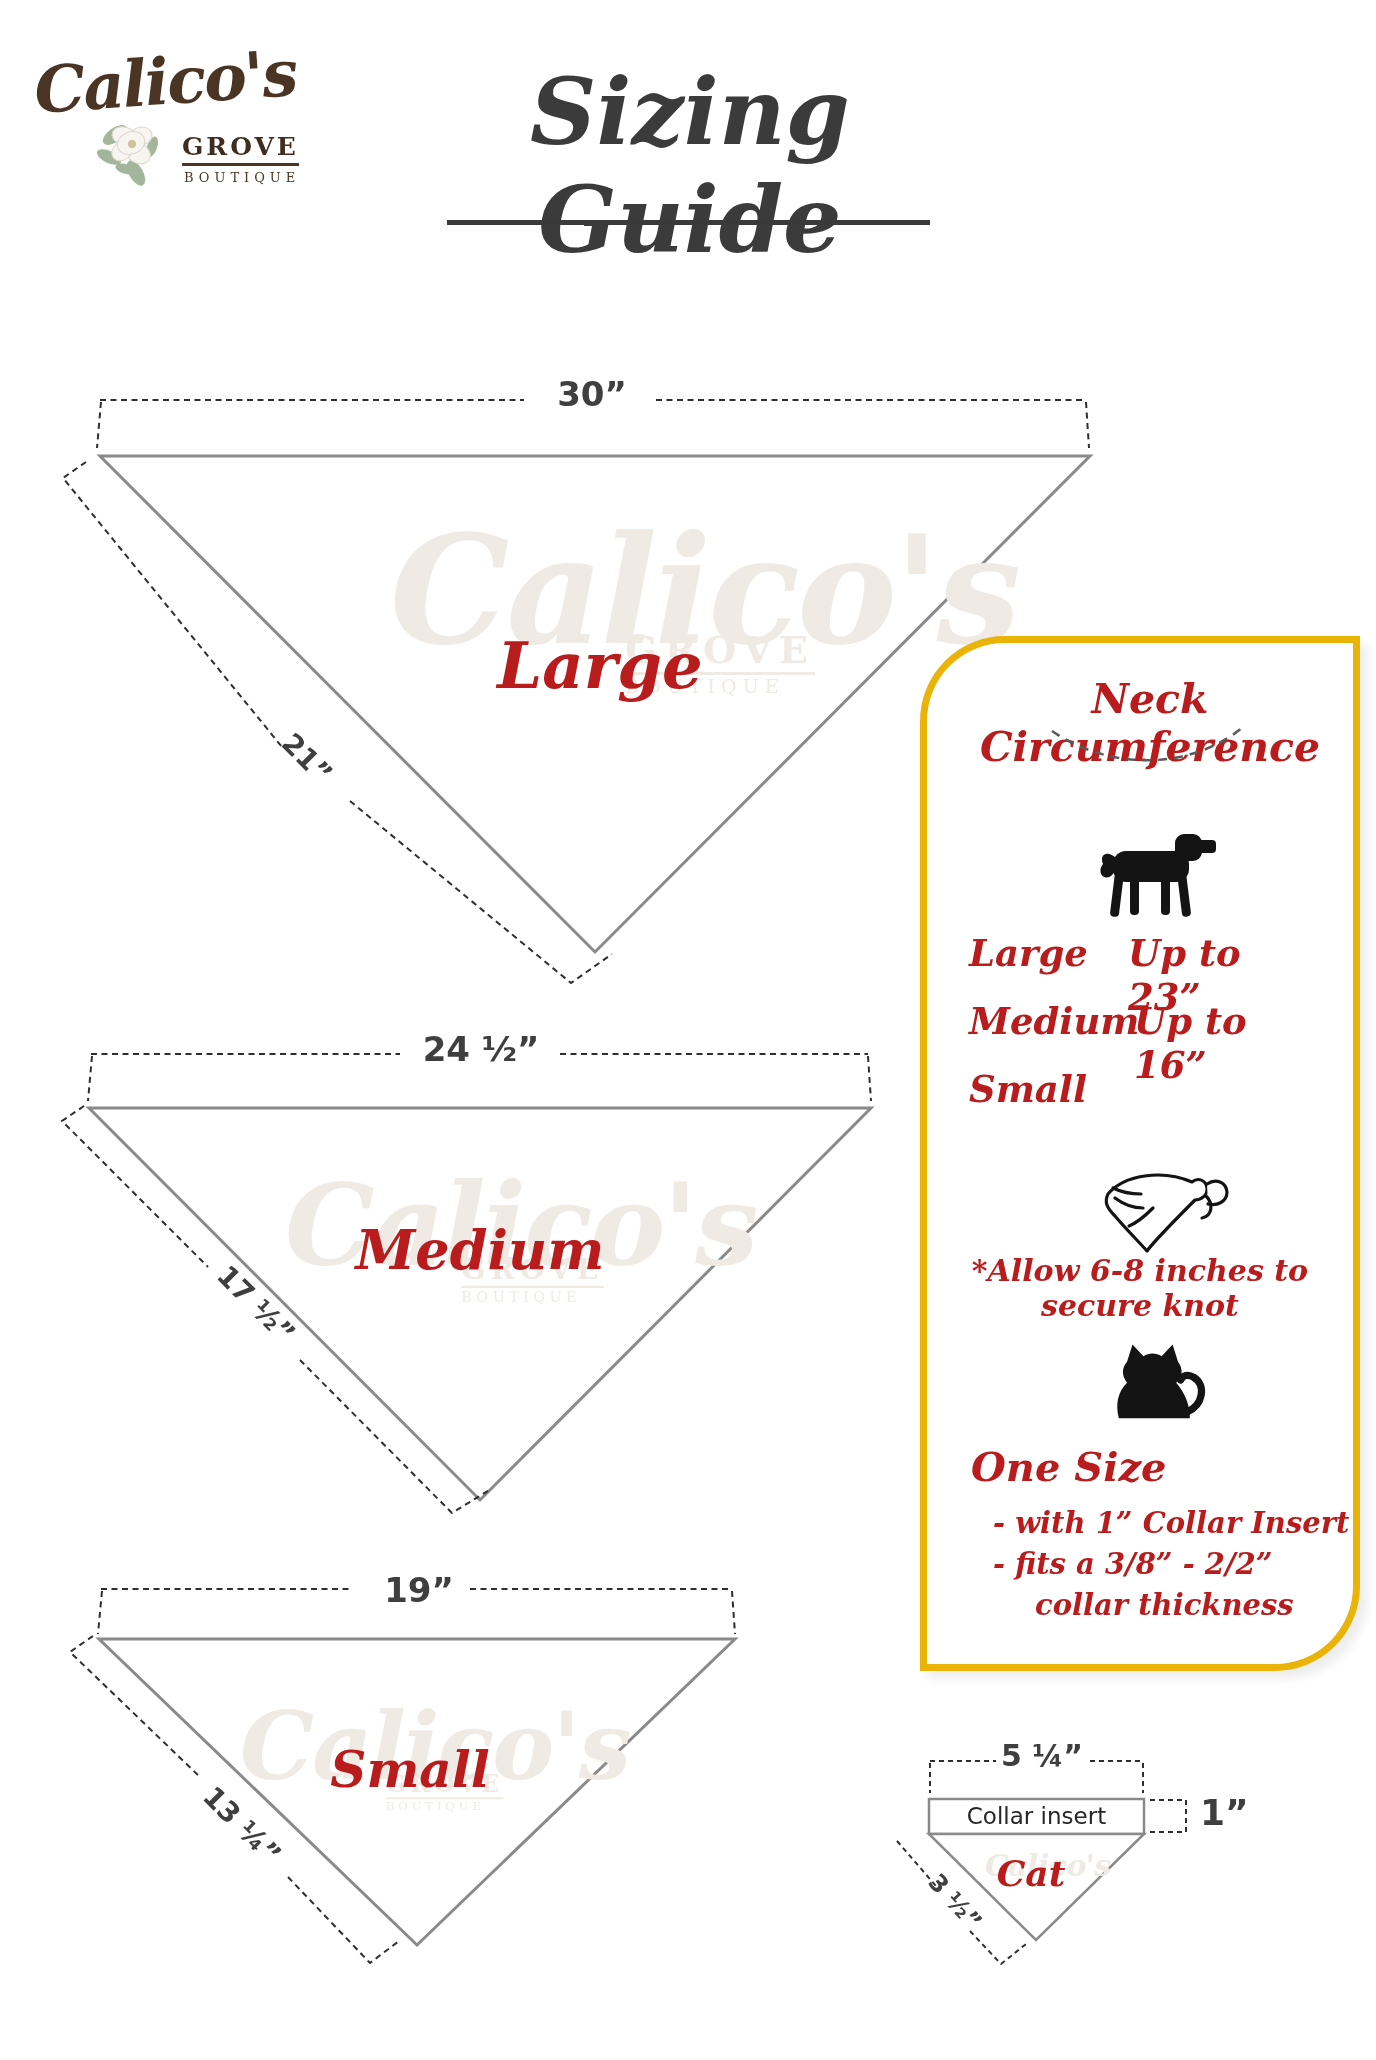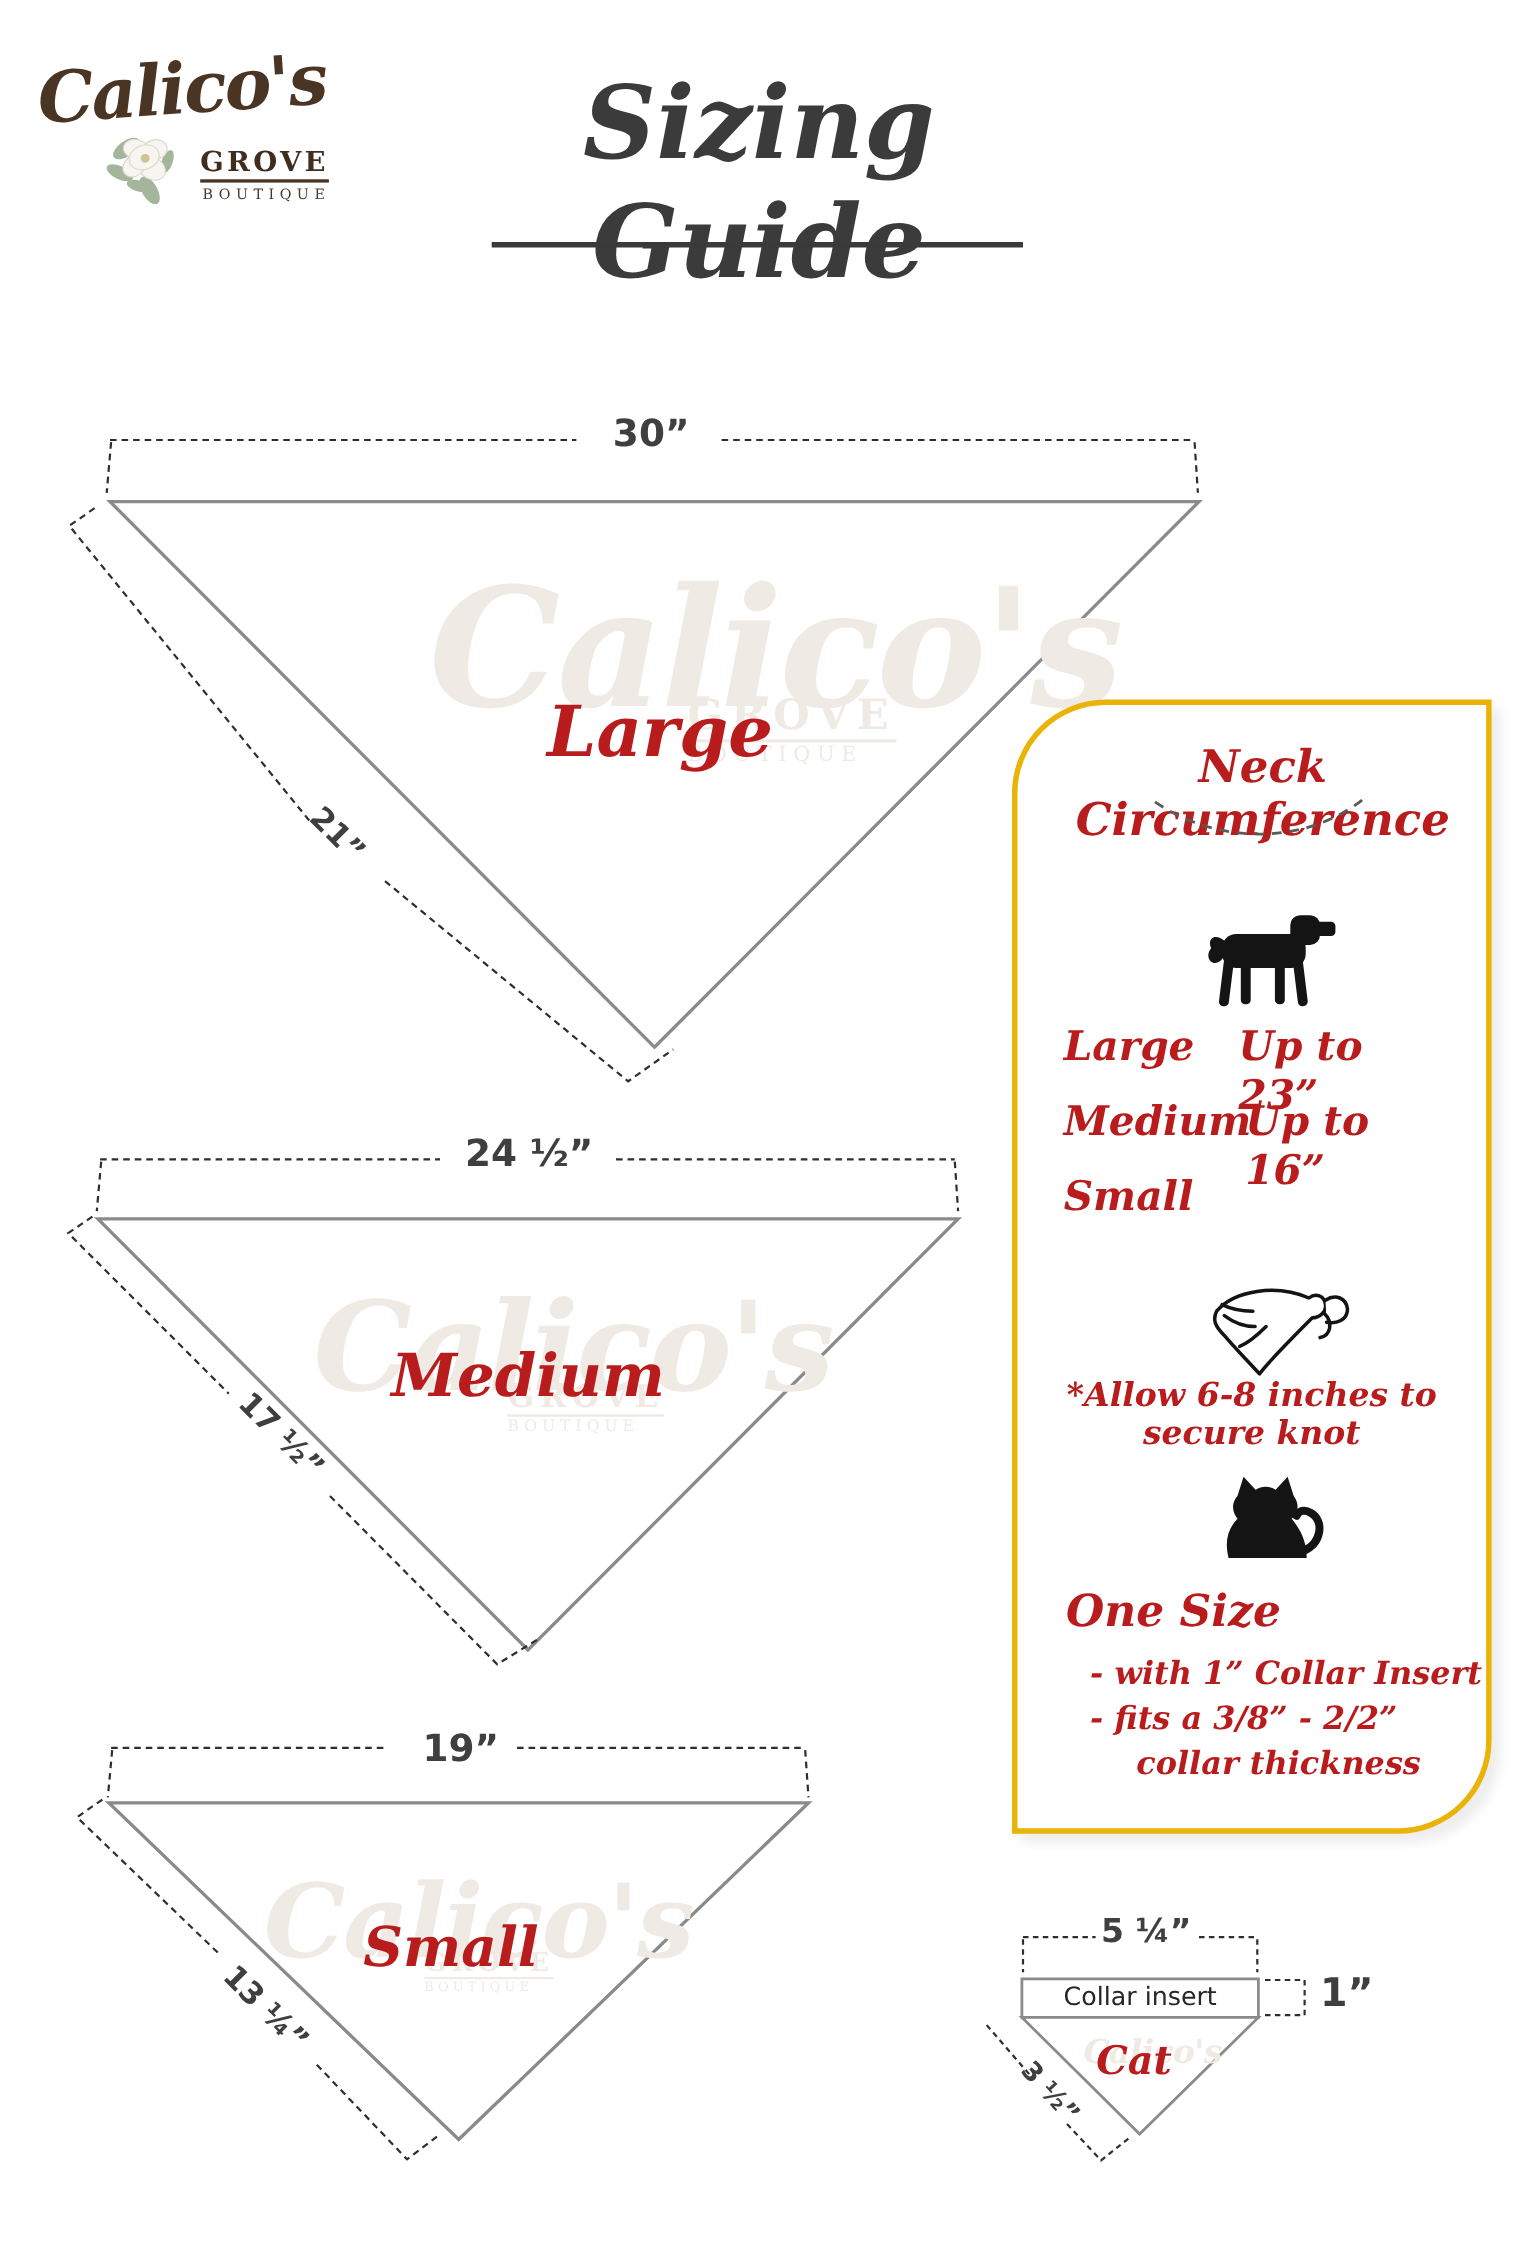--- a/index.html
+++ b/index.html
@@ -42,21 +42,21 @@
   .size-name-medium{left:330px;top:1218px;width:300px;font-size:54px;}
   .size-name-small{left:260px;top:1740px;width:300px;font-size:50px;}
   .topw-large{left:527px;top:374px;width:130px;font-size:34px;}
   .topw-medium{left:401px;top:1029px;width:160px;font-size:34px;}
   .topw-small{left:359px;top:1570px;width:120px;font-size:34px;}
   .side-large{left:262px;top:742px;width:90px;font-size:28px;transform:rotate(45deg);}
   .side-medium{left:194px;top:1288px;width:124px;font-size:28px;transform:rotate(45deg);}
   .side-small{left:180px;top:1809px;width:124px;font-size:28px;transform:rotate(45deg);}
 
   
-  .panel{left:920px;top:636px;width:426px;height:1021px;background:#fff;border:5px solid #eab308;
+  .panel{left:920px;top:636px;width:426px;height:1021px;background:#fff;border:7px solid #eab308;
          border-radius:85px 0 85px 0;box-shadow:8px 8px 10px rgba(0,0,0,0.07);z-index:3;}
   .panel-title{left:20px;right:0;top:32px;font-size:41px;text-align:center;position:absolute;}
   .panel-smile{position:absolute;left:120px;top:80px;}
   .panel-dog{position:absolute;left:172px;top:186px;}
   .dog-rows{position:absolute;left:42px;top:288px;width:350px;}
   .dog-row{display:flex;height:68px;align-items:flex-start;}
   .dog-row .dr-label{width:165px;font-size:37px;}
   .dog-row .dr-value{font-size:37px;}
   .panel-bandana{position:absolute;left:172px;top:520px;}
   .panel-note{position:absolute;left:0;right:0;top:610px;text-align:center;font-size:30px;}

